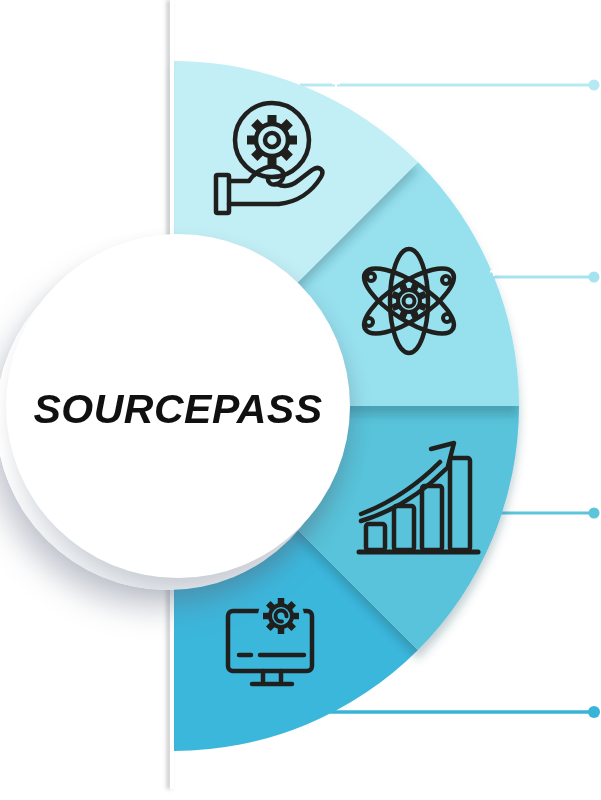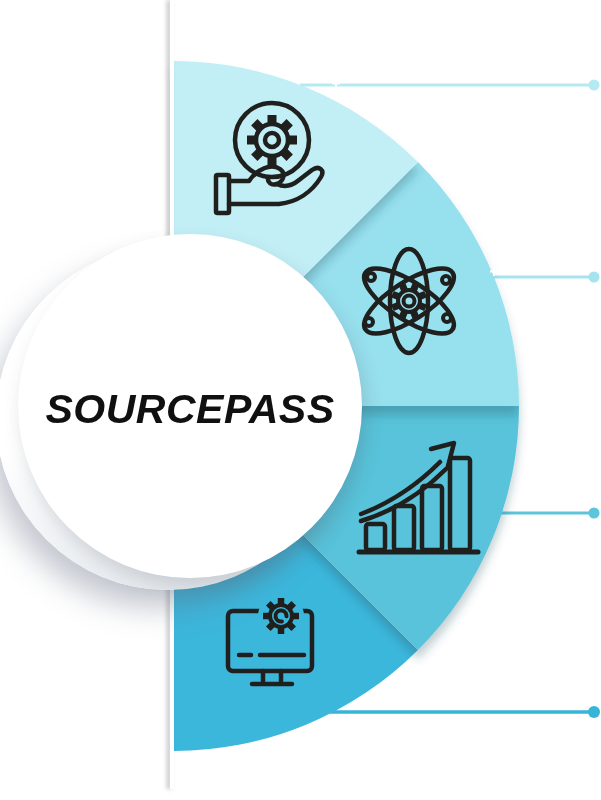--- a/index.html
+++ b/index.html
@@ -12,21 +12,21 @@
     position:absolute;left:170px;top:0;width:4px;height:789px;
     background:linear-gradient(to bottom,#ffffff 0%,#ffffff 96%,rgba(255,255,255,0) 100%);
     box-shadow:-3px 0 4px rgba(110,115,120,0.45);
   }
   .circle-back{
     position:absolute;left:-4px;top:246px;width:344px;height:344px;border-radius:50%;
     background:linear-gradient(to bottom,#ffffff 60%,#e9edf1 100%);
     box-shadow:-8px 18px 30px rgba(96,109,128,0.38);
   }
   .circle-front{
-    position:absolute;left:18px;top:234px;width:344px;height:344px;border-radius:50%;
+    position:absolute;left:6px;top:234px;width:344px;height:344px;border-radius:50%;
     background:#ffffff;
     box-shadow:4px 10px 18px rgba(80,90,105,0.22);
     display:flex;align-items:center;justify-content:center;
   }
   .title{
     font-style:italic;font-weight:700;font-size:41px;line-height:1.22;
     letter-spacing:0.5px;color:#101010;text-align:center;padding-top:6px;
   }
   .title span{display:block;}
 </style>

